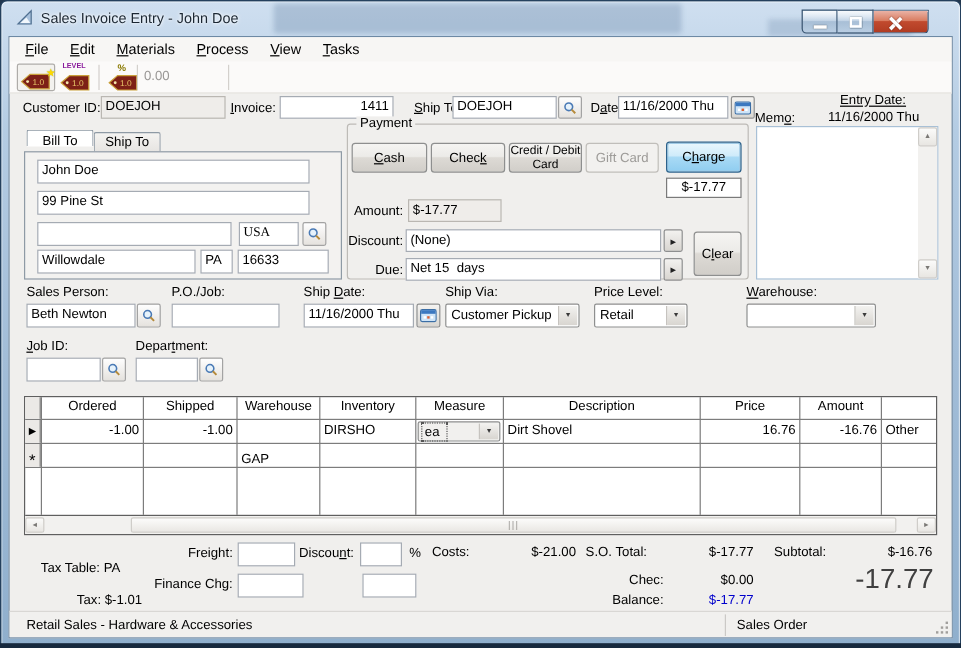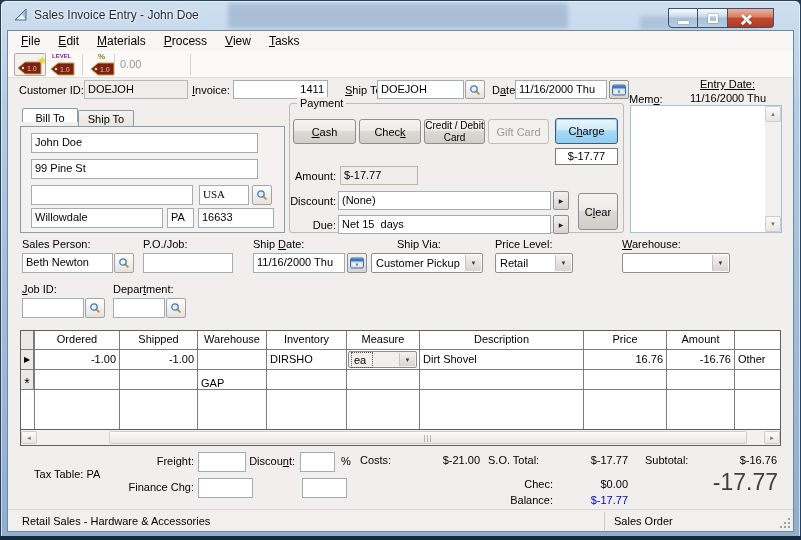--- a/index.html
+++ b/index.html
@@ -279,21 +279,21 @@
   <div class="edit" style="left:245px; top:222px; width:92px; height:20px;">11/16/2000 Thu</div>
   <div class="calbtn" style="left:339px; top:222px; height:20px;">
     <svg width="14" height="12" viewBox="0 0 14 12">
         <rect x="0.5" y="1" width="13" height="10" rx="1.5" fill="#cfe4f7" stroke="#3b6ea5"></rect>
         <rect x="1" y="1.5" width="12" height="3" fill="#3b78c0"></rect>
         <rect x="3" y="6.5" width="2" height="2" fill="#fff"></rect>
         <rect x="6" y="6.5" width="2" height="2" fill="#e06030"></rect>
         <rect x="9" y="6.5" width="2" height="2" fill="#fff"></rect>
       </svg>
   </div>
-  <span class="lbl" style="left:363px; top:207px;margin-left:26px;">Ship Via:</span>
+  <span class="lbl" style="left:363px; top:207px;">Ship Via:</span>
   <div class="combo" style="left:363px; top:222px; width:112px; height:20px;">
     <span class="txt">Customer Pickup</span>
       <span class="dd">▼</span>
   </div>
   <span class="lbl" style="left:487px; top:207px;">Price Level:</span>
   <div class="combo" style="left:487px; top:222px; width:78px; height:20px;">
     <span class="txt">Retail</span>
       <span class="dd">▼</span>
   </div>
   <span class="lbl" style="left:614px; top:207px;"><u>W</u>arehouse:</span>
@@ -385,20 +385,23 @@
   <span class="lbl" style="left:230px; top:424px; width:57px; text-align:right;">Discou<u>n</u>t:</span>
   <div class="edit" style="left:292px; top:421px; width:35px; height:20px;"></div>
   <span class="lbl" style="left:333px; top:424px;">%</span>
   <span class="lbl" style="left:352px; top:423px;">Costs:</span>
   <span class="lbl right" style="left:400px; top:423px; width:72px;">$-21.00</span>
   <span class="lbl" style="left:480px; top:423px;">S.O. Total:</span>
   <span class="lbl right" style="left:560px; top:423px; width:60px;">$-17.77</span>
   <span class="lbl" style="left:637px; top:423px;">Subtotal:</span>
   <span class="lbl right" style="left:705px; top:423px; width:64px;">$-16.76</span>
 
+  <div class="lbl" style="left:44px; top:450px;">
+    <span>Tax:</span> <span>$-1.01</span>
+  </div>
   <span class="lbl" style="left:117px; top:450px; width:69px; text-align:right;">Finance Chg:</span>
   <div class="edit" style="left:190px; top:447px; width:55px; height:20px;"></div>
   <div class="edit" style="left:294px; top:447px; width:45px; height:20px;"></div>
   <span class="lbl right" style="left:500px; top:447px; width:45px;">Chec:</span>
   <span class="lbl right" style="left:560px; top:447px; width:60px;">$0.00</span>
   <span class="lbl right" style="left:485px; top:463px; width:60px;">Balance:</span>
   <span class="lbl right blue" style="left:560px; top:463px; width:60px;">$-17.77</span>
   <div class="big-total" style="left:690px; top:438px; width:80px;">-17.77</div>
 
   <div class="statusbar">

